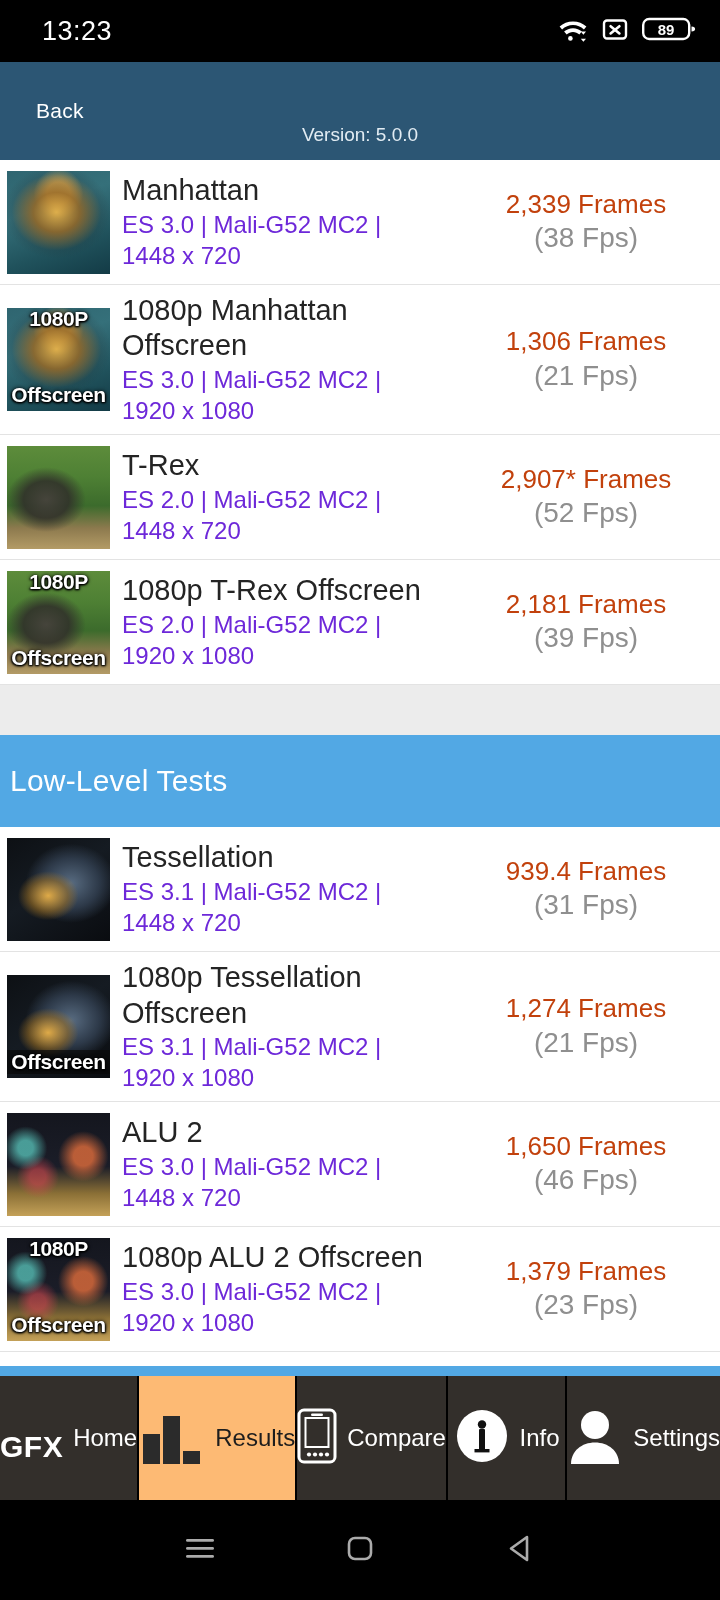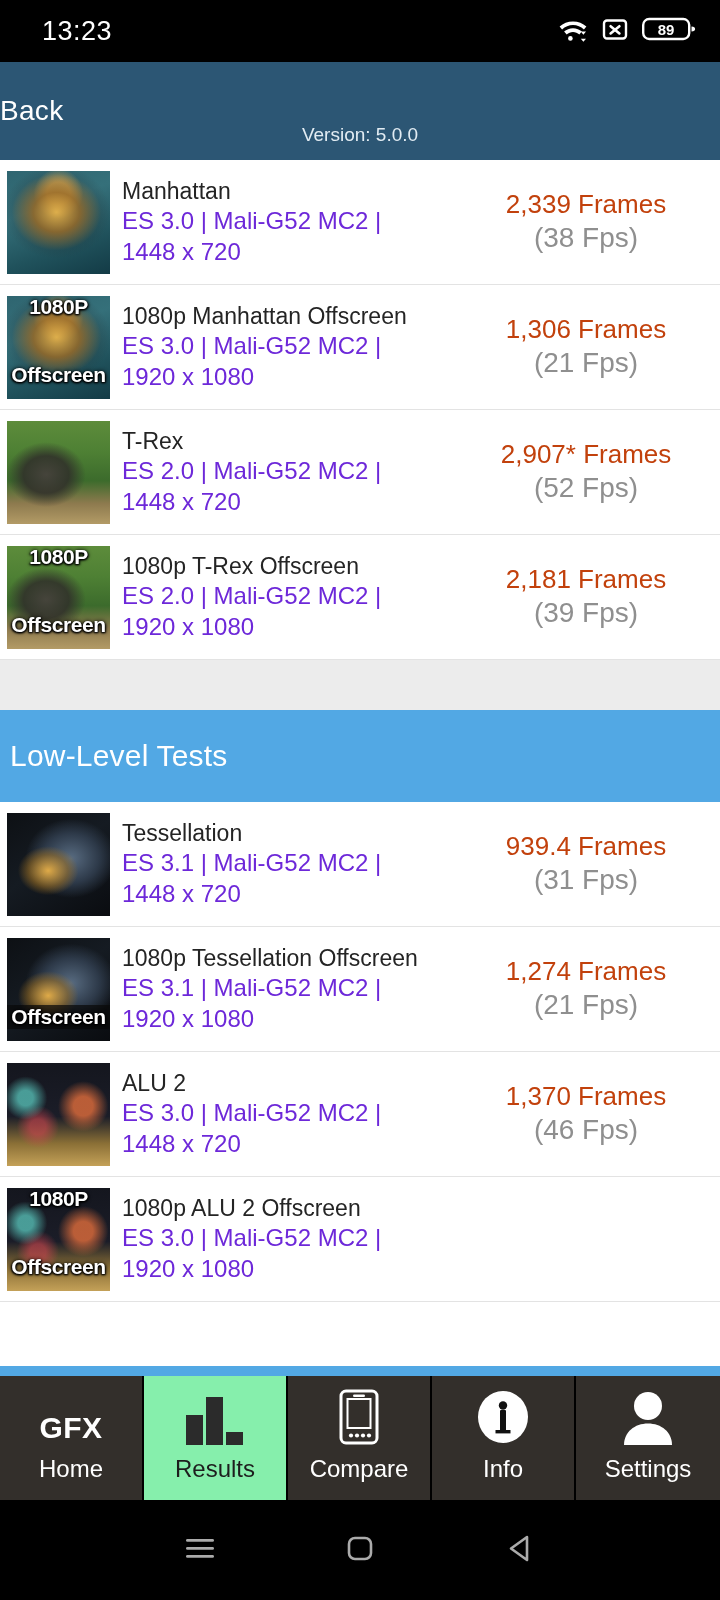--- a/index.html
+++ b/index.html
@@ -20,21 +20,21 @@
   .status-clock { font-size:27px; letter-spacing:.5px; }
   .status-icons { display:flex; align-items:center; gap:14px; }
   .ic { display:block; }
 
   
   .appbar {
     background:#2c5674; flex:0 0 98px; position:relative;
     display:flex; align-items:center;
   }
   .back-btn {
-    color:#fff; font-size:28px; letter-spacing:.3px;
+    color:#fff; font-size:21px; padding-left:36px; letter-spacing:.3px;
   }
   .version-label {
     position:absolute; left:0; right:0; text-align:center;
     color:#e2ecf3; font-size:19px; top:62px;
   }
 
   
   .scroll { flex:1 1 auto; overflow:hidden; background:#fff; position:relative; }
 
   .row {
@@ -47,49 +47,49 @@
     width:103px; height:103px; position:relative; overflow:hidden;
     background:#222;
   }
   .thumb .badge {
     position:absolute; left:0; right:0; text-align:center;
     color:#fff; font-weight:bold; font-size:20px;
     text-shadow:0 0 4px #000, 1px 1px 2px #000, -1px 1px 2px #000;
     letter-spacing:-.4px;
   }
   .thumb .badge.top { top:-1px; font-size:21px; }
-  .thumb .badge.bot { bottom:12px; font-size:21px; }
+  .thumb .badge.bot { bottom:4px; font-size:21px; }
   .thumb .badge.dark { background:rgba(10,10,10,.72); }
 
   .row-mid { flex:1 1 auto; padding-left:12px; padding-right:4px; }
-  .row-title { font-size:23px; color:#242424; line-height:1.22; }
+  .row-title { font-size:29px; color:#242424; line-height:1.22; }
   .row-sub { font-size:24px; color:#6d28d9; line-height:1.3; }
 
   .row-val {
     flex:0 0 250px; text-align:center; padding-right:18px;
   }
   .val-frames { font-size:26px; color:#c2410c; line-height:1.25; }
   .val-fps { font-size:28px; color:#8f8f8f; line-height:1.3; }
 
   .gap { height:50px; background:#ececec; }
   .section-head {
     background:#52a8e4; height:92px; display:flex; align-items:center;
     color:#ffffff; font-size:30px; padding-left:10px; letter-spacing:.2px;
   }
   .thin-blue { height:10px; background:#52a8e4; }
 
   
   .tabbar { flex:0 0 124px; display:flex; background:#000; }
   .tab {
-    flex:1 1 20%; background:#332f2b; display:flex; flex-direction:column;
+    flex:1 1 20%; background:#332f2b; display:flex; 
     align-items:center; justify-content:center; gap:10px;
     border-right:2px solid #000; position:relative;
   }
   .tab:last-child { border-right:none; }
-  .tab.active { background:#86efac; }
+  .tab.active { background:#fdba74; }
   .tab-label { font-size:24px; color:#ffffff; }
   .tab.active .tab-label { color:#1d1d1d; }
   .tab-ico { height:52px; display:flex; align-items:flex-end; justify-content:center; }
   .gfx-word { color:#fff; font-size:30px; font-weight:bold; letter-spacing:.5px; }
 
   
   .androidnav {
     flex:0 0 100px; background:#000; display:flex;
     align-items:center; justify-content:space-around; padding:0 120px;
   }
@@ -231,35 +231,39 @@
         <div class="row">
           <div class="thumb-wrap">
             <div class="thumb" style="background-image: radial-gradient(circle at 74% 42%, rgba(226, 110, 60, 0.8) 0px, rgba(226, 110, 60, 0.8) 10%, rgba(0, 0, 0, 0) 26%), radial-gradient(circle at 18% 34%, rgba(90, 200, 190, 0.75) 0px, rgba(90, 200, 190, 0.75) 7%, rgba(0, 0, 0, 0) 20%), radial-gradient(circle at 30% 62%, rgba(210, 70, 80, 0.6) 0px, rgba(210, 70, 80, 0.6) 8%, rgba(0, 0, 0, 0) 22%), linear-gradient(rgb(20, 22, 30) 0%, rgb(27, 29, 40) 52%, rgb(138, 111, 54) 78%, rgb(196, 161, 88) 100%); background-size: cover;"></div>
           </div>
           <div class="row-mid">
             <div class="row-title">ALU 2</div>
             <div class="row-sub">ES 3.0 | Mali-G52 MC2 |</div>
             <div class="row-sub">1448 x 720</div>
           </div>
           <div class="row-val">
-            <div class="val-frames">1,370 Frames</div>
+            <div class="val-frames">1,650 Frames</div>
             <div class="val-fps">(46 Fps)</div>
           </div>
         </div>
         <div class="row">
           <div class="thumb-wrap">
             <div class="thumb" style="background-image: radial-gradient(circle at 74% 42%, rgba(226, 110, 60, 0.8) 0px, rgba(226, 110, 60, 0.8) 10%, rgba(0, 0, 0, 0) 26%), radial-gradient(circle at 18% 34%, rgba(90, 200, 190, 0.75) 0px, rgba(90, 200, 190, 0.75) 7%, rgba(0, 0, 0, 0) 20%), radial-gradient(circle at 30% 62%, rgba(210, 70, 80, 0.6) 0px, rgba(210, 70, 80, 0.6) 8%, rgba(0, 0, 0, 0) 22%), linear-gradient(rgb(20, 22, 30) 0%, rgb(27, 29, 40) 52%, rgb(138, 111, 54) 78%, rgb(196, 161, 88) 100%); background-size: cover;">
               <div class="badge top">1080P</div>
               <div class="badge bot">Offscreen</div>
             </div>
           </div>
           <div class="row-mid">
             <div class="row-title">1080p ALU 2 Offscreen</div>
             <div class="row-sub">ES 3.0 | Mali-G52 MC2 |</div>
             <div class="row-sub">1920 x 1080</div>
+          </div>
+          <div class="row-val">
+            <div class="val-frames">1,379 Frames</div>
+            <div class="val-fps">(23 Fps)</div>
           </div>
         </div>
       </div>
   </div>
 
   <div class="thin-blue"></div>
 
   <div class="tabbar">
 
     <div class="tab">

